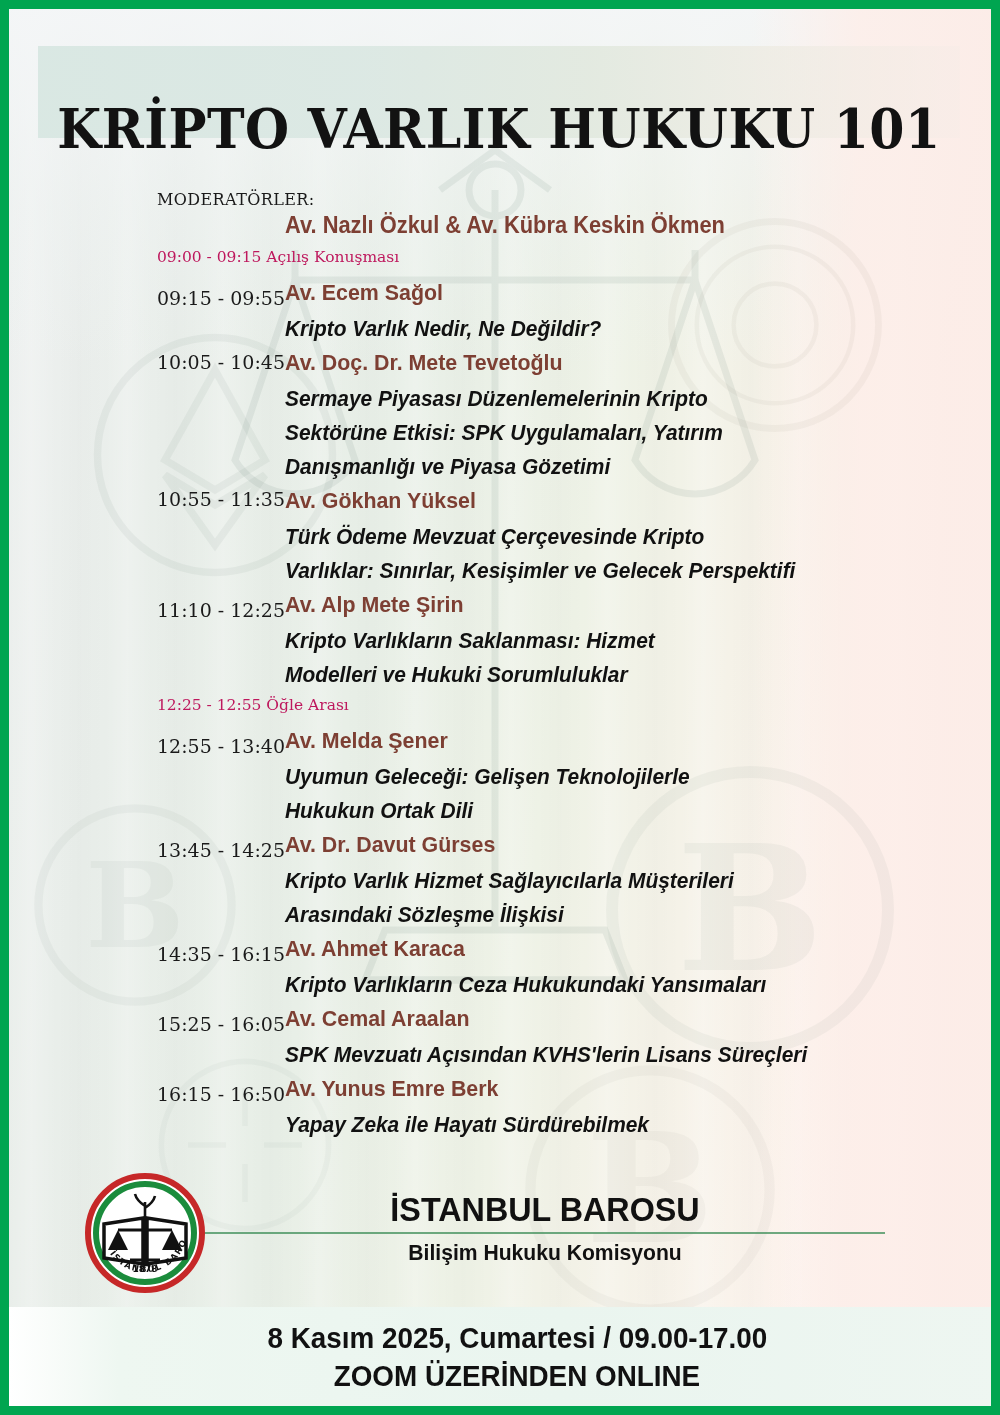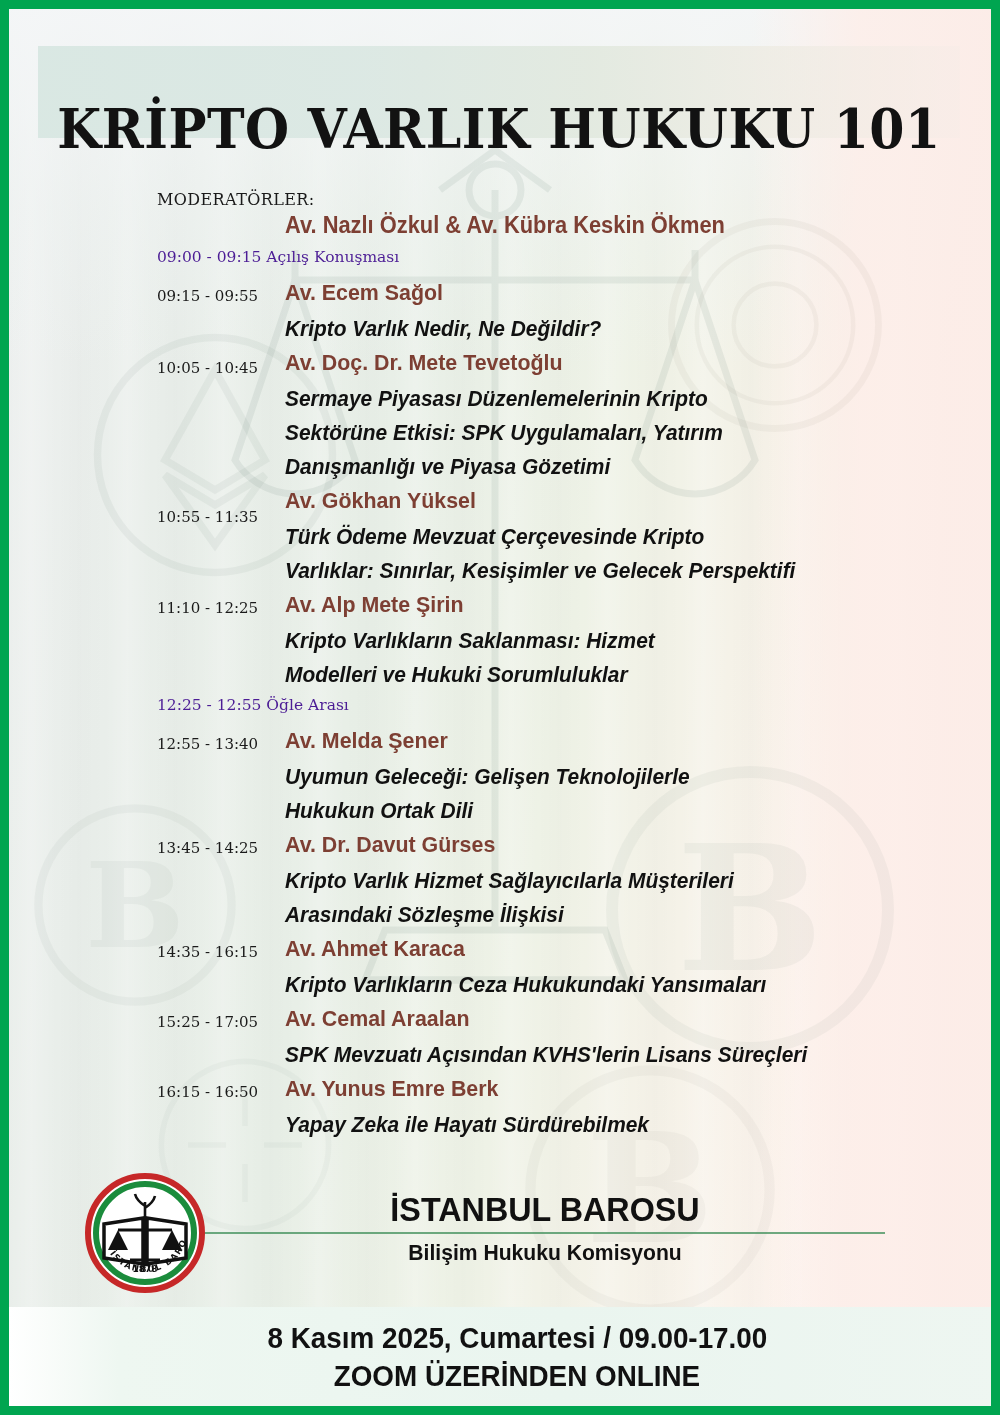--- a/index.html
+++ b/index.html
@@ -161,31 +161,31 @@
     width: 1000px;
   }
   .row {
     position: relative;
     display: block;
   }
   .time {
     position: absolute;
     left: 157px;
     font-family: "DejaVu Serif", "Liberation Serif", serif;
-    font-size: 15px;
+    font-size: 19px;
     color: #1a1a1a;
     white-space: nowrap;
     letter-spacing: 0px;
   }
   .break-label {
     position: absolute;
     left: 157px;
     font-family: "DejaVu Serif", "Liberation Serif", serif;
     font-size: 15.5px;
-    color: #4c1d95;
+    color: #be185d;
     white-space: nowrap;
   }
   .speaker {
     position: absolute;
     left: 285px;
     font-family: "Liberation Sans", sans-serif;
     font-weight: 700;
     font-size: 22.5px;
     color: #7d3f33;
     white-space: nowrap;
@@ -370,28 +370,28 @@
     <div class="rows" id="program-rows">
         <div class="row">
           <div class="break-label" style="top: 0px;">09:00 - 09:15 Açılış Konuşması</div>
         </div>
         <div class="row">
           <div class="time" style="top: 39px;">09:15 - 09:55</div>
           <div class="speaker" style="top: 32px;">Av. Ecem Sağol</div>
           <div class="topic-line" style="top: 68px;">Kripto Varlık Nedir, Ne Değildir?</div>
         </div>
         <div class="row">
-          <div class="time" style="top: 111px; text-align: center;">10:05 - 10:45</div>
+          <div class="time" style="top: 103px; text-align: center;">10:05 - 10:45</div>
           <div class="speaker" style="top: 102px;">Av. Doç. Dr. Mete Tevetoğlu</div>
           <div class="topic-line" style="top: 138px;">Sermaye Piyasası Düzenlemelerinin Kripto</div>
           <div class="topic-line" style="top: 172px;">Sektörüne Etkisi: SPK Uygulamaları, Yatırım</div>
           <div class="topic-line" style="top: 206px;">Danışmanlığı ve Piyasa Gözetimi</div>
         </div>
         <div class="row">
-          <div class="time" style="top: 260px;">10:55 - 11:35</div>
+          <div class="time" style="top: 240px;">10:55 - 11:35</div>
           <div class="speaker" style="top: 240px;">Av. Gökhan Yüksel</div>
           <div class="topic-line" style="top: 276px;">Türk Ödeme Mevzuat Çerçevesinde Kripto</div>
           <div class="topic-line" style="top: 310px;">Varlıklar: Sınırlar, Kesişimler ve Gelecek Perspektifi</div>
         </div>
         <div class="row">
           <div class="time" style="top: 351px;">11:10 - 12:25</div>
           <div class="speaker" style="top: 344px;">Av. Alp Mete Şirin</div>
           <div class="topic-line" style="top: 380px;">Kripto Varlıkların Saklanması: Hizmet</div>
           <div class="topic-line" style="top: 414px;">Modelleri ve Hukuki Sorumluluklar</div>
         </div>
@@ -409,21 +409,21 @@
           <div class="speaker" style="top: 584px;">Av. Dr. Davut Gürses</div>
           <div class="topic-line" style="top: 620px;">Kripto Varlık Hizmet Sağlayıcılarla Müşterileri</div>
           <div class="topic-line" style="top: 654px;">Arasındaki Sözleşme İlişkisi</div>
         </div>
         <div class="row">
           <div class="time" style="top: 695px;">14:35 - 16:15</div>
           <div class="speaker" style="top: 688px;">Av. Ahmet Karaca</div>
           <div class="topic-line" style="top: 724px;">Kripto Varlıkların Ceza Hukukundaki Yansımaları</div>
         </div>
         <div class="row">
-          <div class="time" style="top: 765px;">15:25 - 17:05</div>
+          <div class="time" style="top: 765px;">15:25 - 16:05</div>
           <div class="speaker" style="top: 758px;">Av. Cemal Araalan</div>
           <div class="topic-line" style="top: 794px;">SPK Mevzuatı Açısından KVHS'lerin Lisans Süreçleri</div>
         </div>
         <div class="row">
           <div class="time" style="top: 835px;">16:15 - 16:50</div>
           <div class="speaker" style="top: 828px;">Av. Yunus Emre Berk</div>
           <div class="topic-line" style="top: 864px;">Yapay Zeka ile Hayatı Sürdürebilmek</div>
         </div>
       </div>
   </div>

